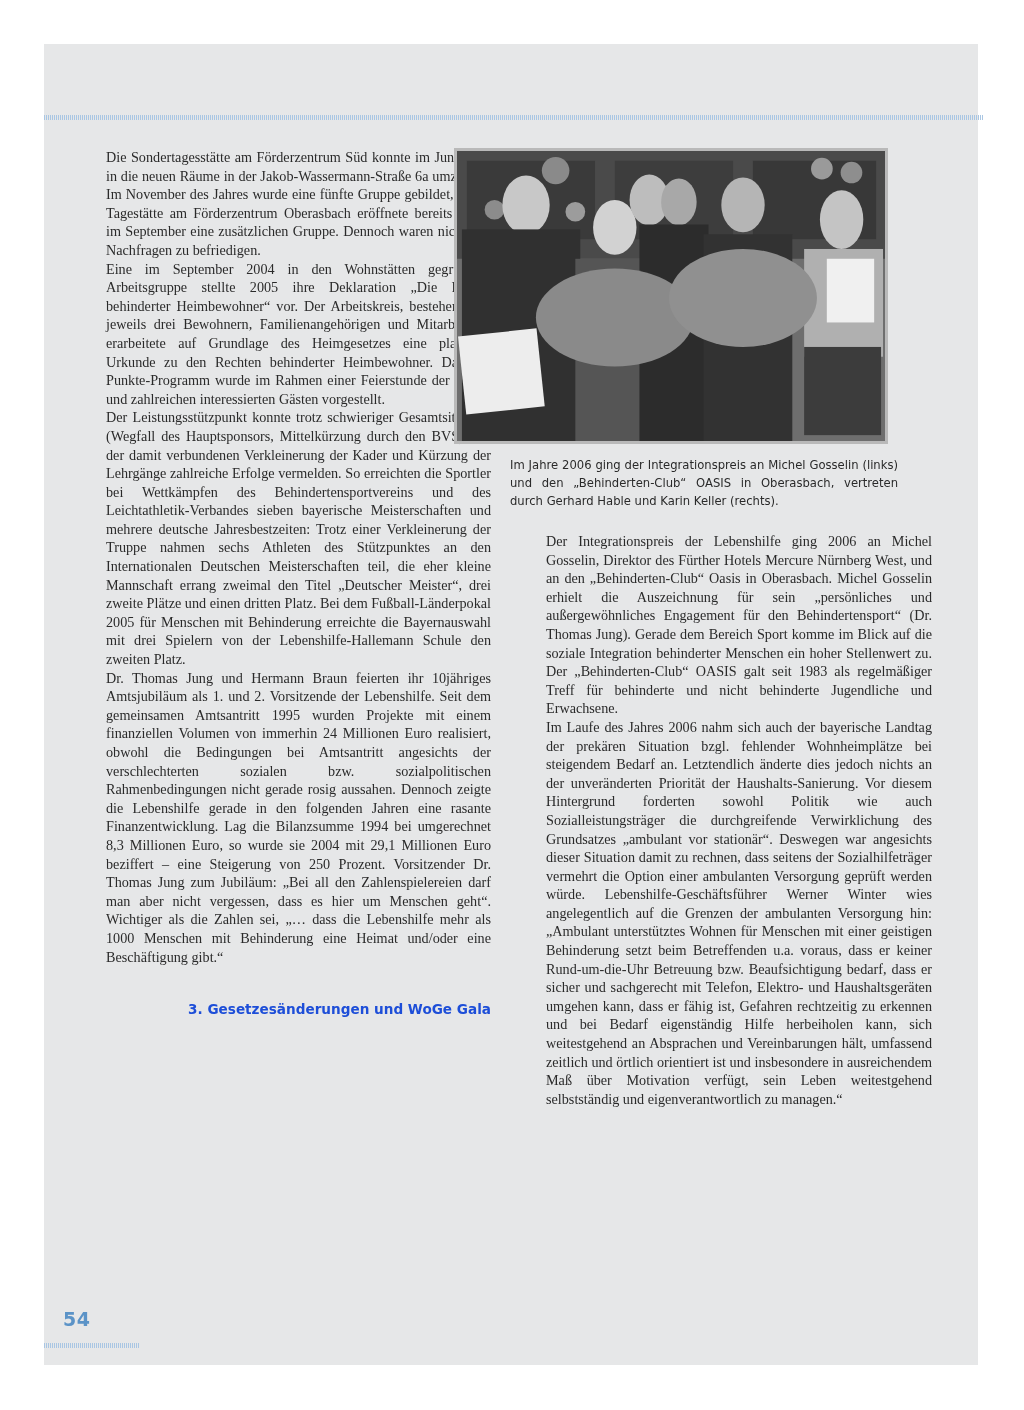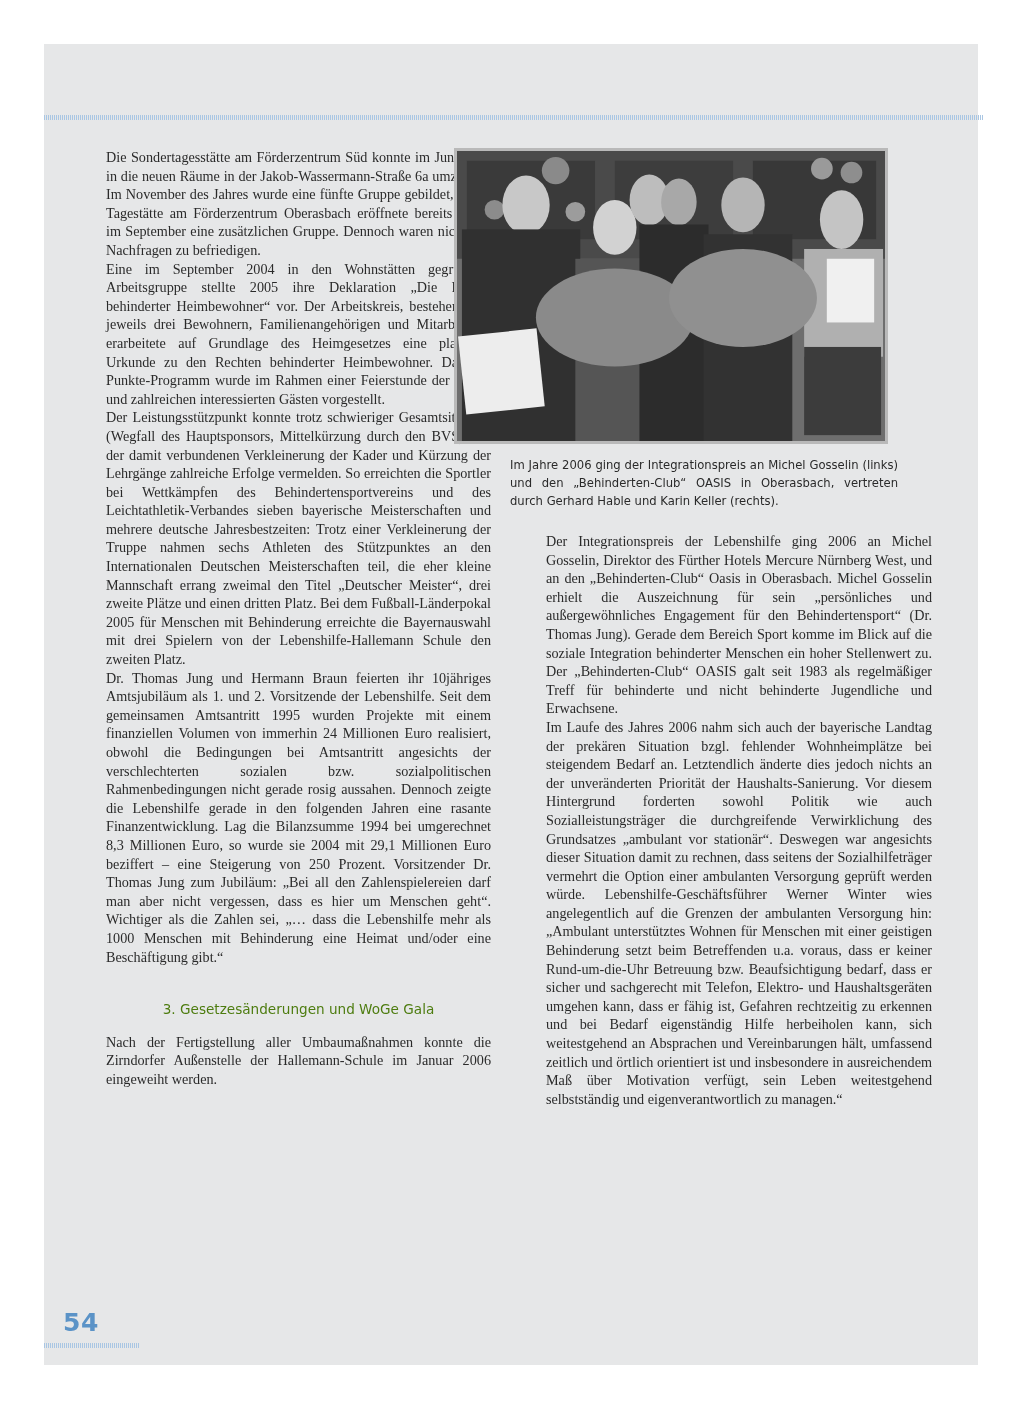--- a/index.html
+++ b/index.html
@@ -18,52 +18,51 @@
     position: absolute;
     font-family: "Liberation Serif", "DejaVu Serif", serif;
     font-size: 14.2px; line-height: 18.6px; color: #2a2a2a;
     text-align: justify; hyphens: manual;
   }
   .col p { margin: 0; }
   .col-left { left: 62px; top: 104px; width: 385px; }
   .col-right { left: 466px; top: 488px; width: 386px; margin-left: 36px; }
   .heading {
     font-family: "DejaVu Sans", "Liberation Sans", sans-serif;
-    font-weight: normal; font-size: 13.6px; color: #4d7c0f;
-    margin: 34px 0 14px 0 !important; text-align: center;
+    font-weight: bold; font-size: 13.6px; color: #1d4ed8;
+    margin: 34px 0 14px 0 !important; text-align: right;
   }
   .photo {
     position: absolute; left: 410px; top: 104px; width: 434px; height: 296px;
     background: #9a9a9a; border: 3px solid #b9b9b9; box-sizing: border-box; overflow: hidden;
   }
   .photo svg { display: block; width: 100%; height: 100%; }
   .caption {
     position: absolute; left: 466px; top: 412px; width: 388px;
     font-family: "DejaVu Sans", "Liberation Sans", sans-serif; 
     font-size: 11.6px; line-height: 18.2px; color: #2a2a2a; text-align: justify;
   }
   .page-number {
     position: absolute; left: 19px; top: 1264px;
     font-family: "DejaVu Sans", "Liberation Sans", sans-serif;
-    font-size: 25px; font-weight: bold; color: #5b93c7; letter-spacing: 0.5px;
+    font-size: 19px; font-weight: bold; color: #5b93c7; letter-spacing: 0.5px;
   }
 </style>
 </head>
 <body>
 
 <div class="page">
   <div class="dots dots-top"></div>
 
   <div class="col col-left">
     <p>Die Sondertagesstätte am Förderzentrum Süd konnte im Juni 2005 in die neuen Räume in der Jakob-Wassermann-Straße 6a umziehen. Im November des Jahres wurde eine fünfte Gruppe gebildet, in der Tagestätte am Förderzentrum Oberasbach eröffnete bereits zuvor im September eine zusätzlichen Gruppe. Dennoch waren nicht alle Nachfragen zu befriedigen.</p>
     <p>Eine im September 2004 in den Wohnstätten gegründete Arbeitsgruppe stellte 2005 ihre Deklaration „Die Rechte behinderter Heimbewohner“ vor. Der Arbeitskreis, bestehend aus jeweils drei Bewohnern, Familienangehörigen und Mitarbeitern, erarbeitete auf Grundlage des Heimgesetzes eine plakative Urkunde zu den Rechten behinderter Heimbewohner. Das 10-Punkte-Programm wurde im Rahmen einer Feierstunde der Presse und zahlreichen interessierten Gästen vorgestellt.</p>
     <p>Der Leistungsstützpunkt konnte trotz schwieriger Gesamtsituation (Wegfall des Hauptsponsors, Mittelkürzung durch den BVS) und der damit verbundenen Verkleinerung der Kader und Kürzung der Lehrgänge zahlreiche Erfolge vermelden. So erreichten die Sportler bei Wettkämpfen des Behindertensportvereins und des Leichtathletik-Verbandes sieben bayerische Meisterschaften und mehrere deutsche Jahresbestzeiten: Trotz einer Verkleinerung der Truppe nahmen sechs Athleten des Stützpunktes an den Internationalen Deutschen Meisterschaften teil, die eher kleine Mannschaft errang zweimal den Titel „Deutscher Meister“, drei zweite Plätze und einen dritten Platz. Bei dem Fußball-Länderpokal 2005 für Menschen mit Behinderung erreichte die Bayernauswahl mit drei Spielern von der Lebenshilfe-Hallemann Schule den zweiten Platz.</p>
     <p>Dr. Thomas Jung und Hermann Braun feierten ihr 10jähriges Amtsjubiläum als 1. und 2. Vorsitzende der Lebenshilfe. Seit dem gemeinsamen Amtsantritt 1995 wurden Projekte mit einem finanziellen Volumen von immerhin 24 Millionen Euro realisiert, obwohl die Bedingungen bei Amtsantritt angesichts der verschlechterten sozialen bzw. sozialpolitischen Rahmenbedingungen nicht gerade rosig aussahen. Dennoch zeigte die Lebenshilfe gerade in den folgenden Jahren eine rasante Finanzentwicklung. Lag die Bilanzsumme 1994 bei umgerechnet 8,3 Millionen Euro, so wurde sie 2004 mit 29,1 Millionen Euro beziffert – eine Steigerung von 250 Prozent. Vorsitzender Dr. Thomas Jung zum Jubiläum: „Bei all den Zahlenspielereien darf man aber nicht vergessen, dass es hier um Menschen geht“. Wichtiger als die Zahlen sei, „… dass die Lebenshilfe mehr als 1000 Menschen mit Behinderung eine Heimat und/oder eine Beschäftigung gibt.“</p>
     <p class="heading">3. Gesetzesänderungen und WoGe Gala</p>
-    <p>Nach der Fertigstellung aller Umbaumaßnahmen konnte die Zirndorfer Außenstelle der Hallemann-Schule im Januar 2006 eingeweiht werden.</p>
   </div>
 
   <div class="photo">
     <svg viewBox="0 0 434 296" preserveAspectRatio="none">
       <rect x="0" y="0" width="434" height="296" fill="#6e6e6e"></rect>
       <rect x="0" y="0" width="434" height="110" fill="#4a4a4a"></rect>
       <rect x="10" y="10" width="130" height="80" fill="#3a3a3a"></rect>
       <rect x="160" y="10" width="120" height="80" fill="#3d3d3d"></rect>
       <rect x="300" y="10" width="125" height="80" fill="#383838"></rect>
       <circle cx="100" cy="20" r="14" fill="#8a8a8a"></circle>

